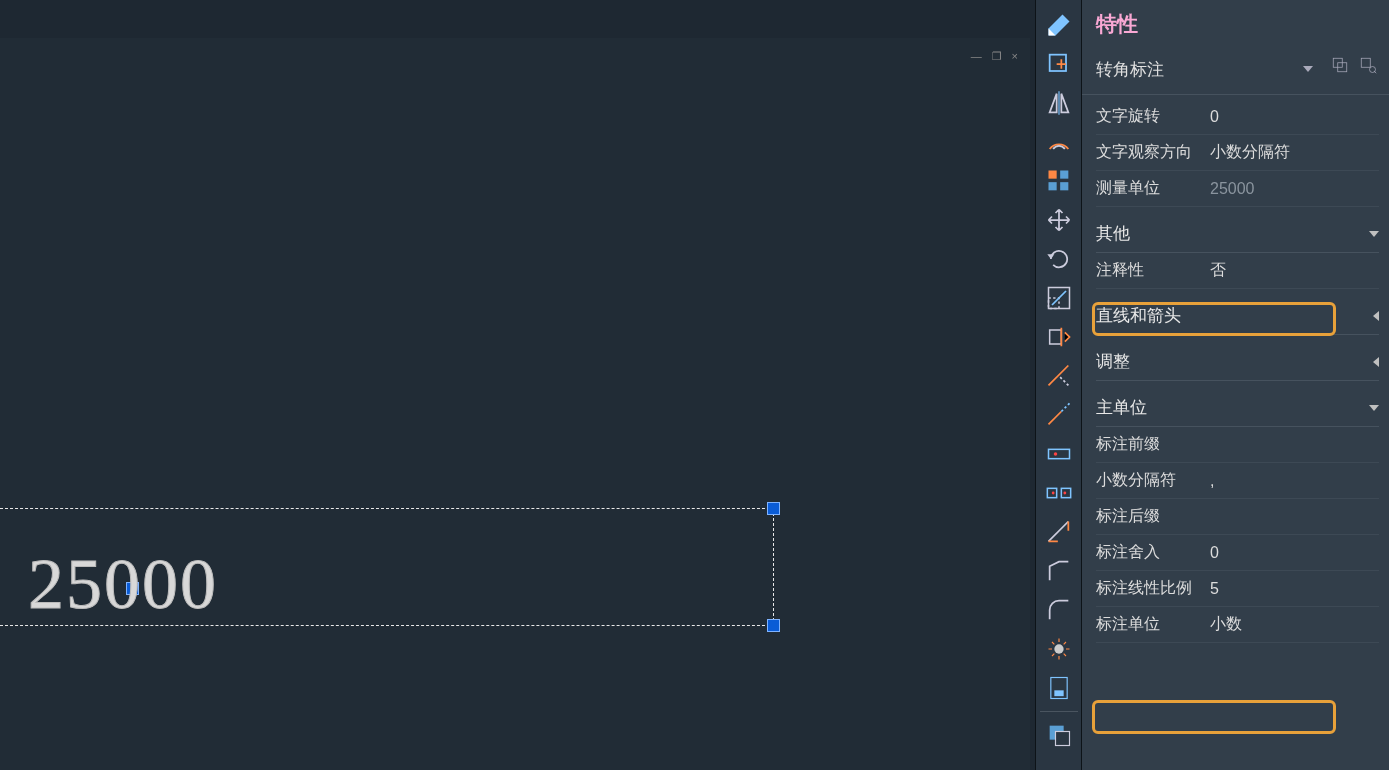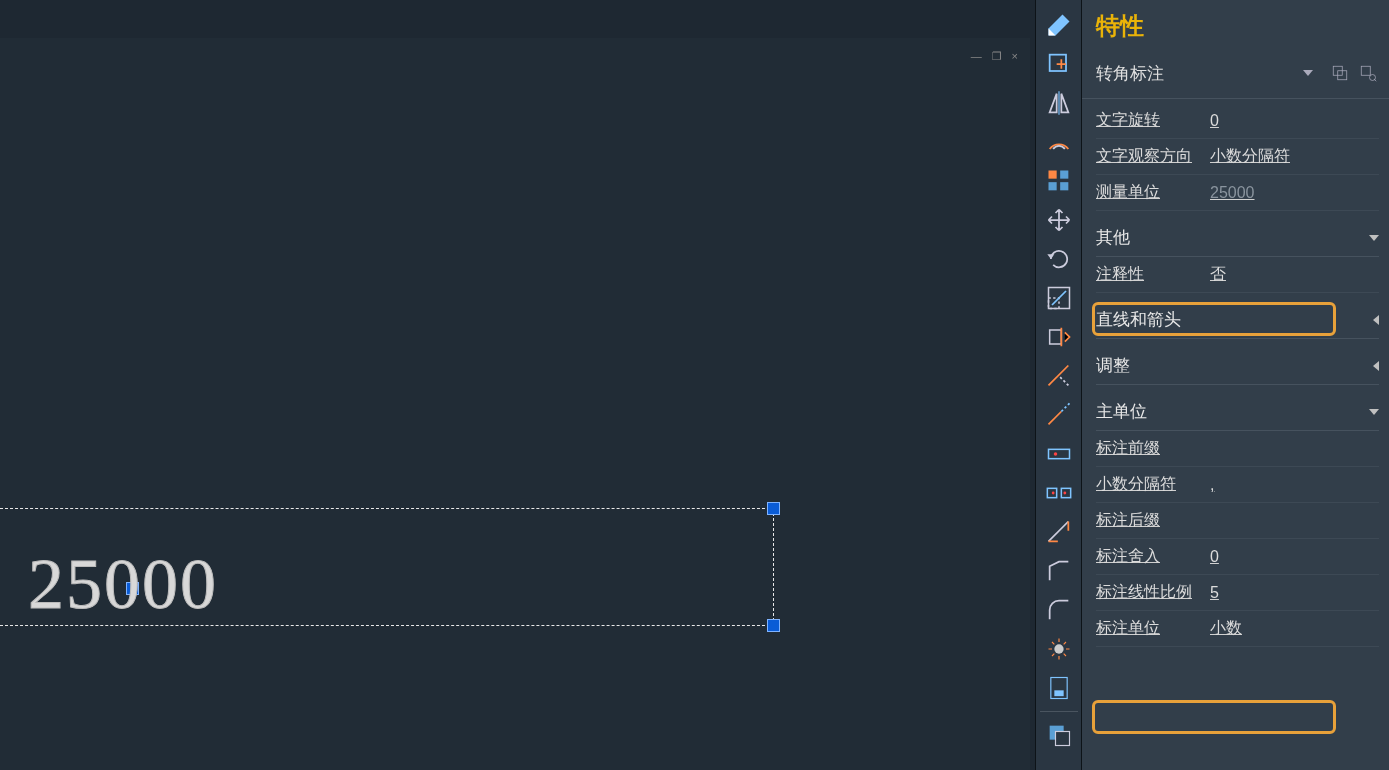--- a/index.html
+++ b/index.html
@@ -94,27 +94,27 @@
 
 .props {
   position: absolute;
   left: 1082px; top: 0;
   width: 307px; height: 770px;
   background: #323e4a;
   display: flex; flex-direction: column;
 }
 .props-title {
   padding: 10px 14px;
-  font-size: 24px;
+  font-size: 21px;
   font-weight: bold;
-  color: #eab308;
+  color: #f9a8d4;
 }
 .props-selector {
   display: flex;
-  align-items: center;
+  align-items: flex-start;
   padding: 6px 10px 10px 14px;
   border-bottom: 1px solid #46525e;
 }
 .props-selector .sel-box {
   flex: 1;
   display: flex; justify-content: space-between;
   align-items: center;
   height: 30px;
   padding: 0 10px 0 0;
   font-size: 17px;
@@ -134,21 +134,20 @@
 .props-body {
   flex: 1;
   overflow: hidden;
   padding: 4px 10px 0 14px;
 }
 .prop-row {
   display: flex;
   height: 36px;
   align-items: center;
   border-bottom: 1px solid #3d4955;
-  text-decoration: underline;
 }
 .prop-row .label {
   width: 108px;
   font-size: 16px;
   color: #dcdcdc;
   white-space: nowrap;
 }
 .prop-row .value {
   flex: 1;
   font-size: 16px;

